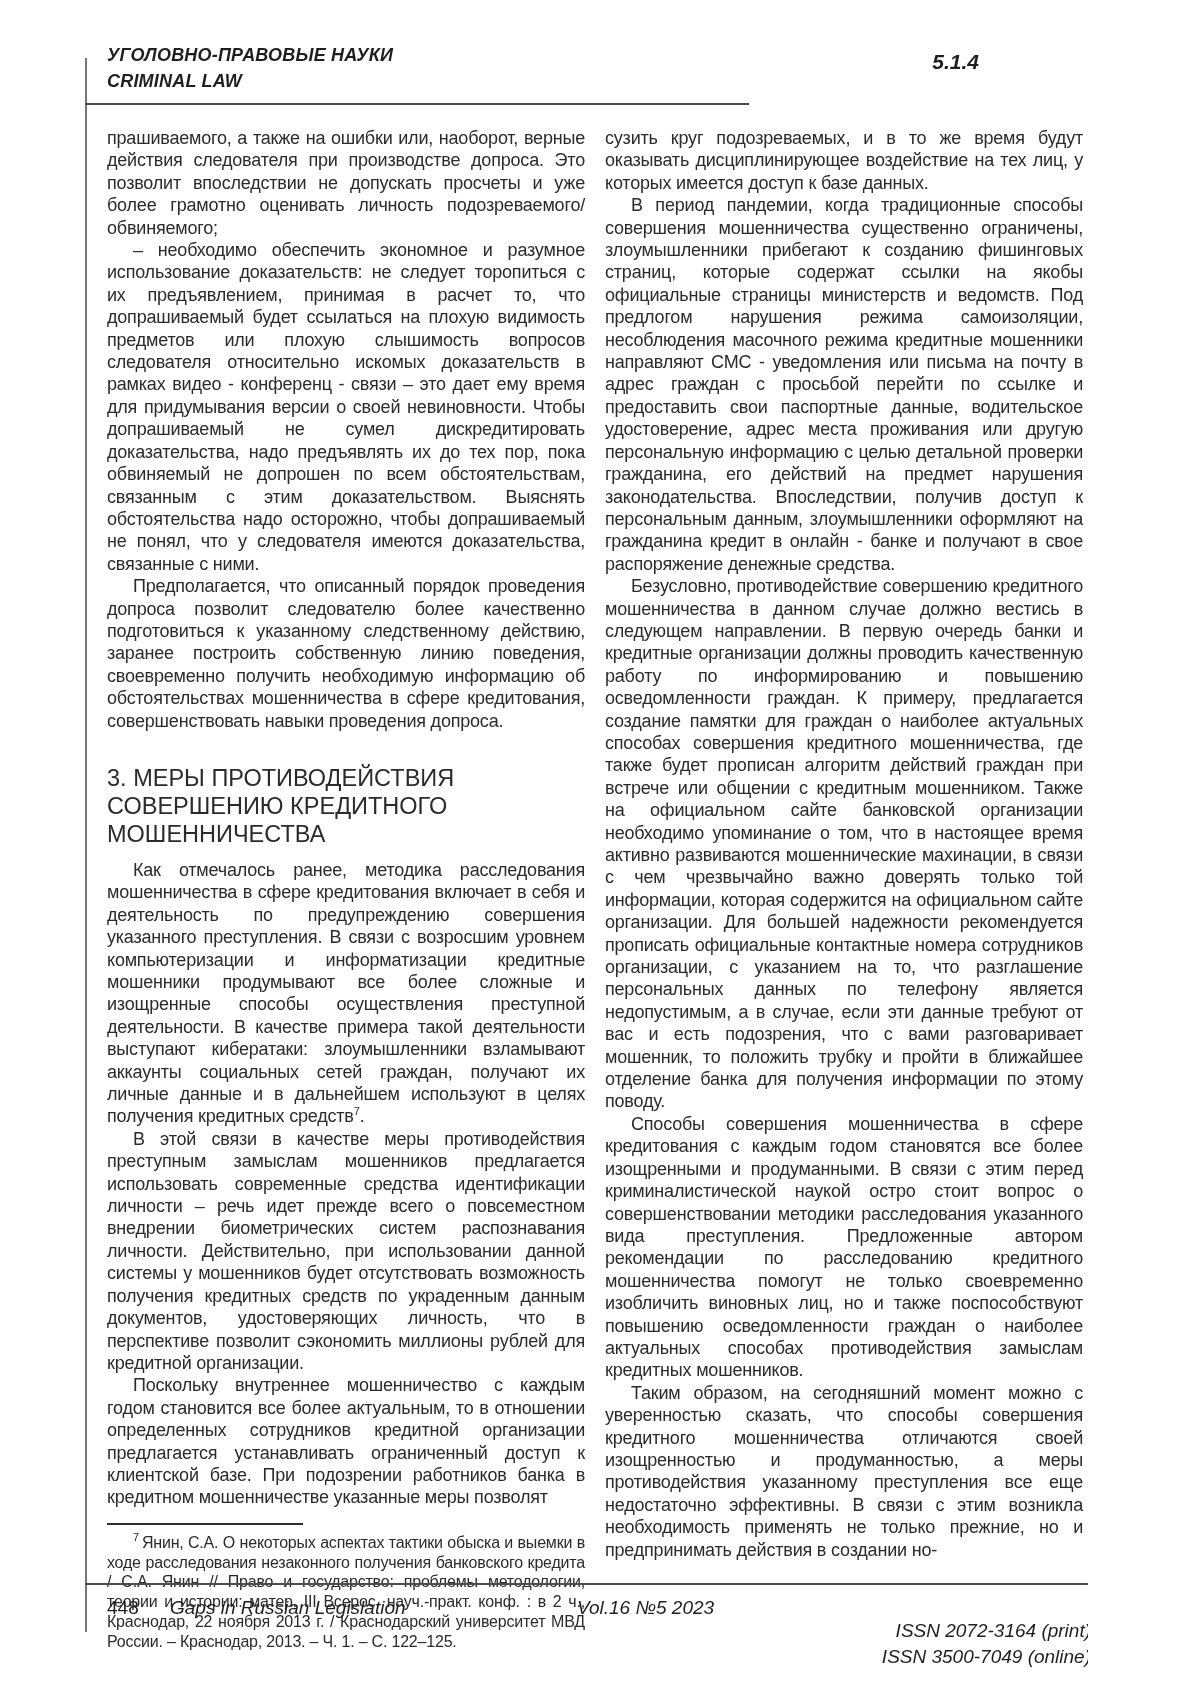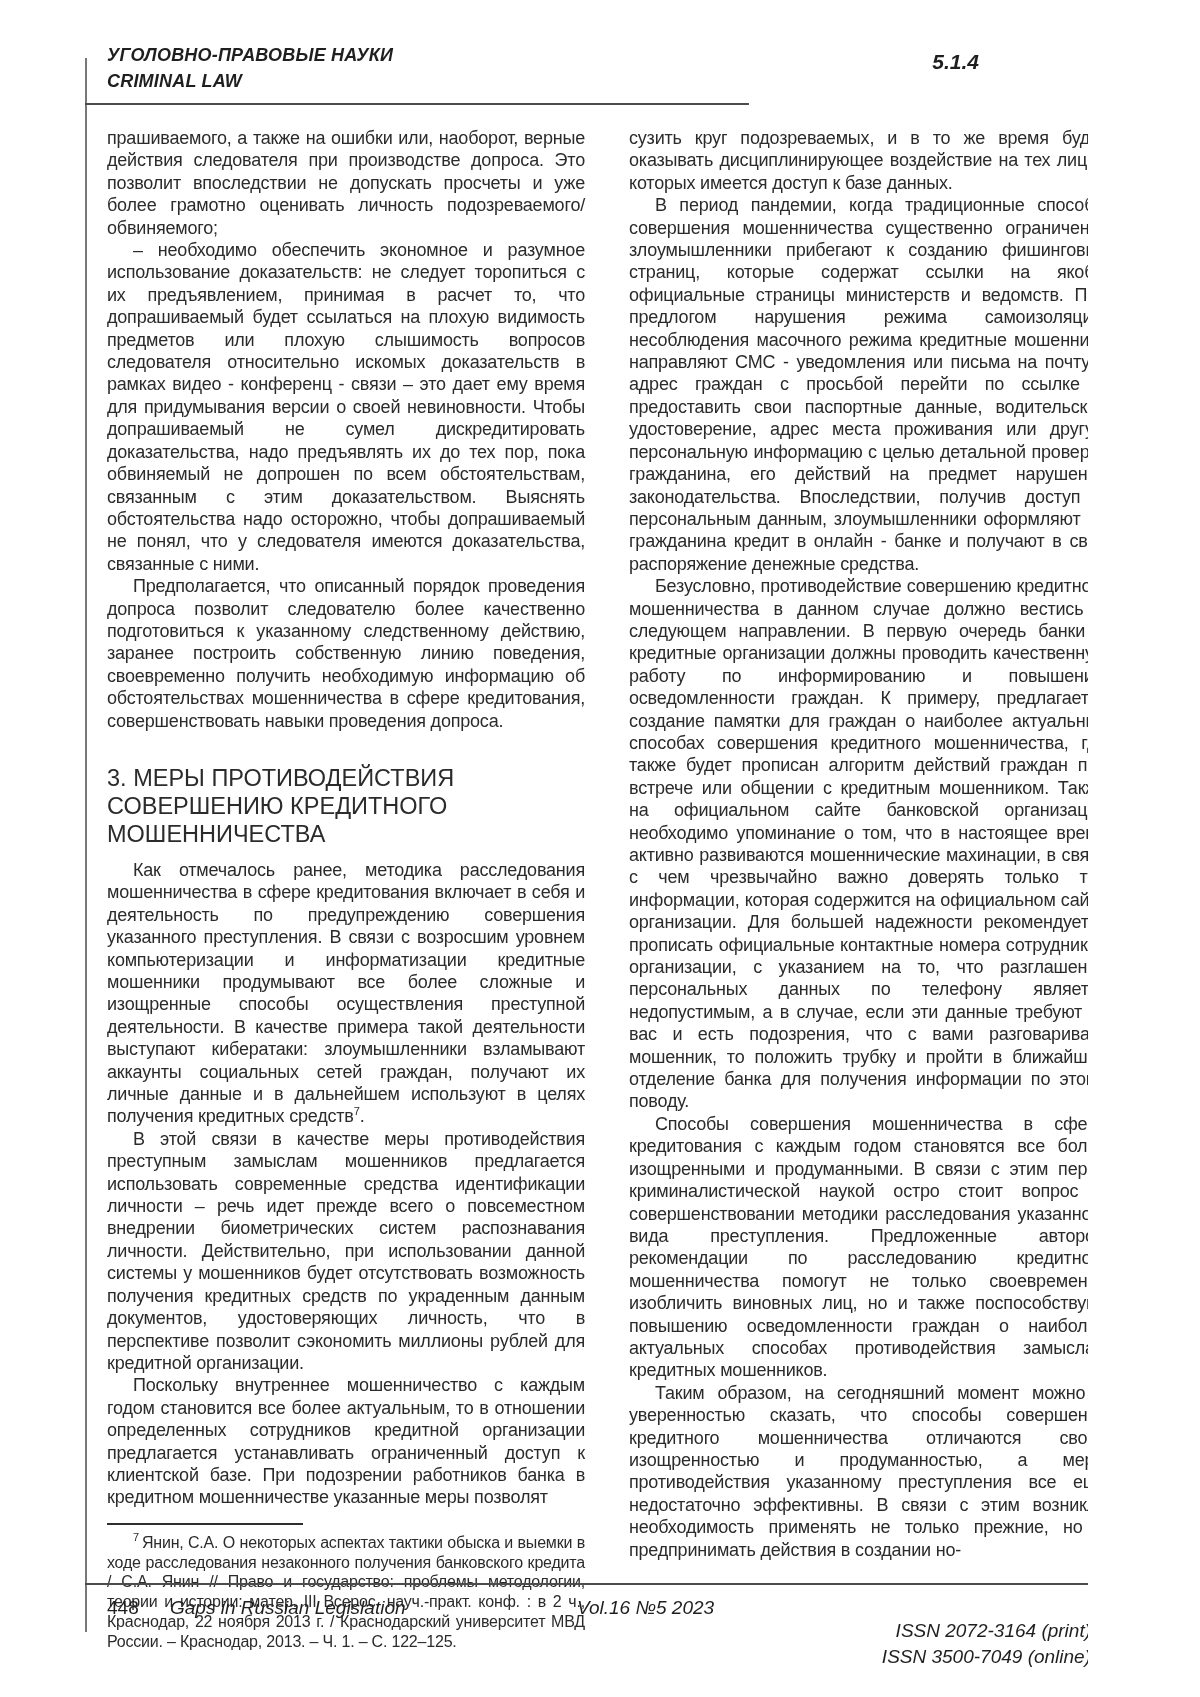--- a/index.html
+++ b/index.html
@@ -27,21 +27,21 @@
     color:#1f1f1f; letter-spacing:0.2px;
   }
   .section-code {
     position:absolute; right:109px; top:50px;
     font-style:italic; font-weight:bold;
     font-size:21px; color:#1f1f1f;text-align:center;
   }
 
   .columns {
     position:absolute; left:107px; top:127px; width:984px;
-    display:flex; gap:44px;
+    display:flex; gap:20px;
   }
   .col {
     flex:0 0 478px; width:478px;
     font-size:18px; line-height:22.4px;
     text-align:justify; letter-spacing:-0.2px;
   }
   .col p { text-indent:26px; }
   .col p.no-indent { text-indent:0; }
   .section-heading {
     font-weight:normal;

